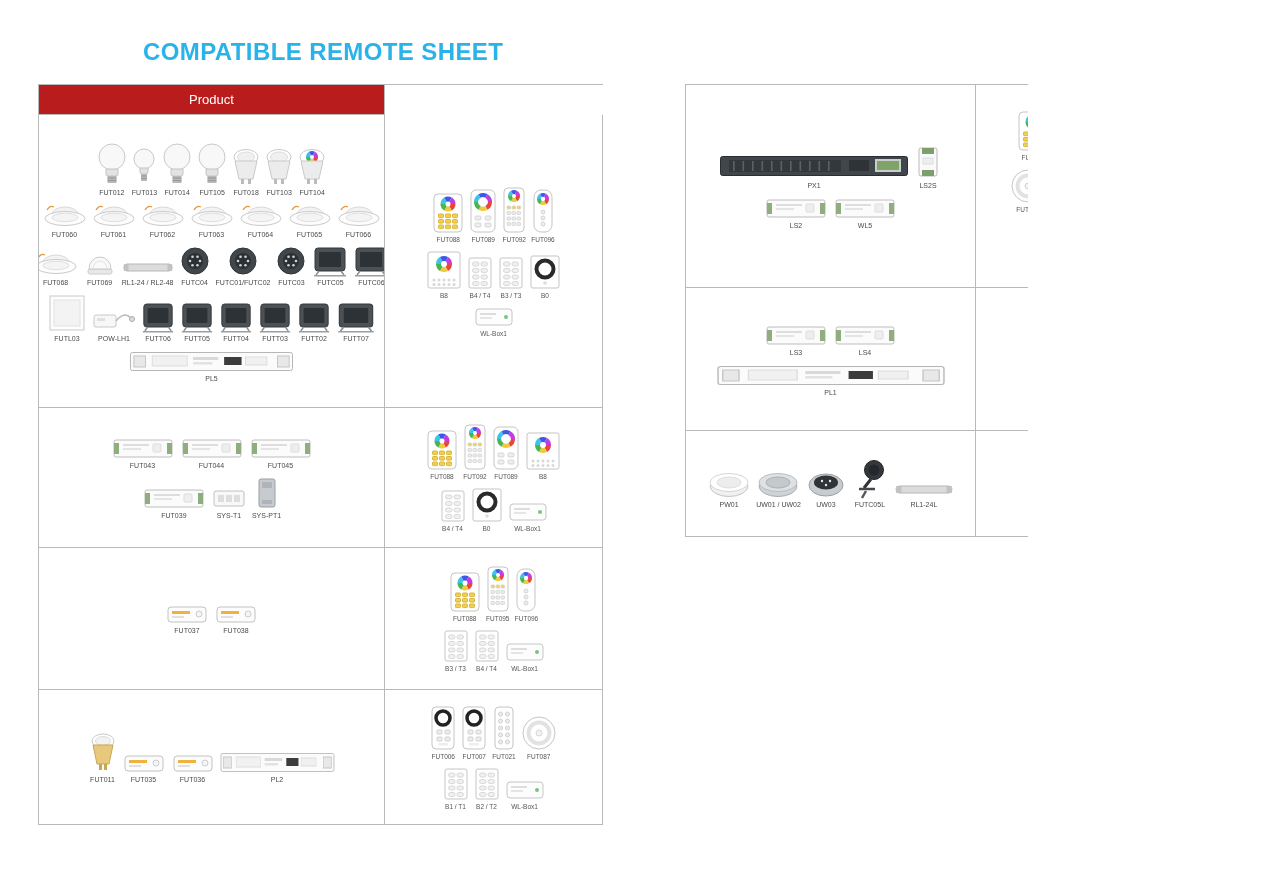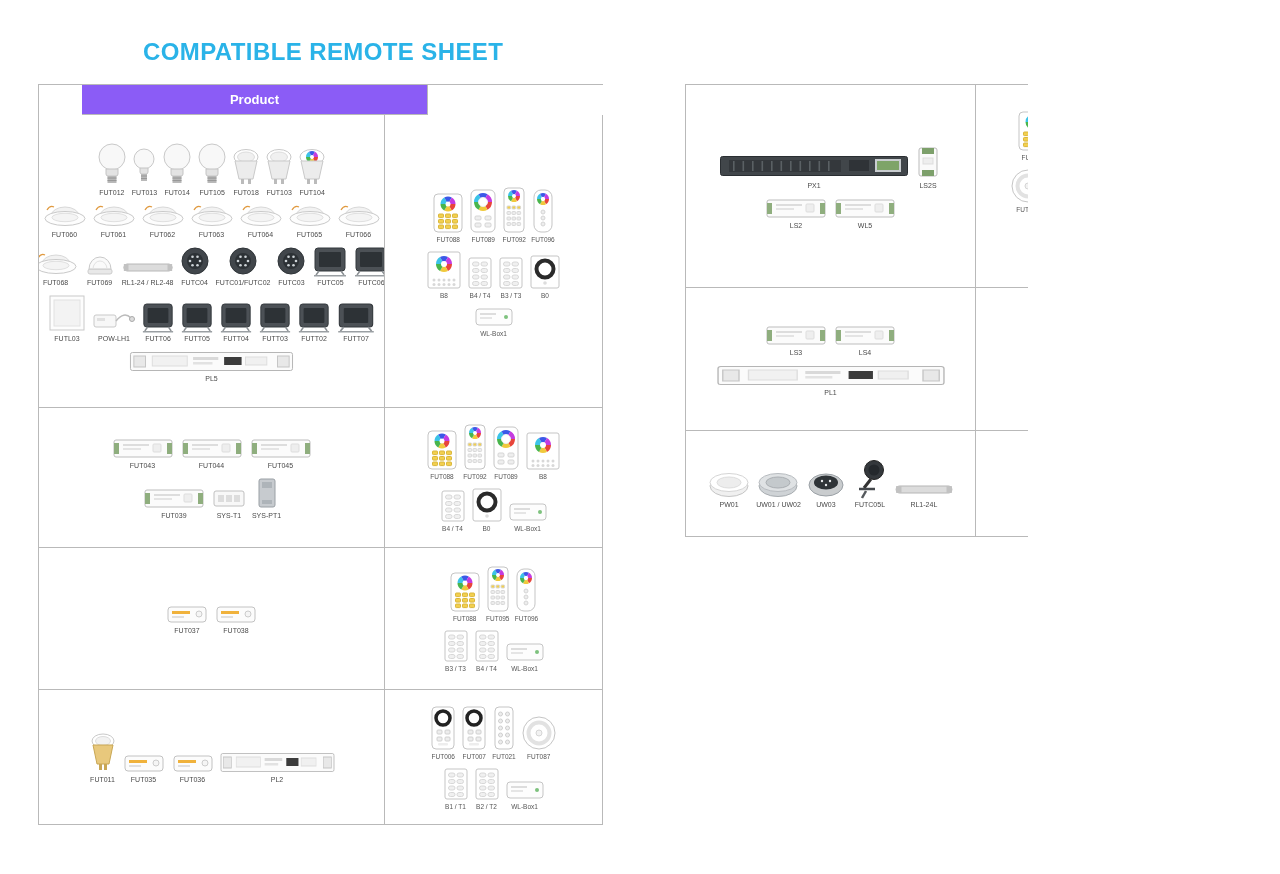--- a/index.html
+++ b/index.html
@@ -4,23 +4,23 @@
 <style>
   html,body{margin:0;padding:0;background:#fff;}
   .page{position:relative;width:1028px;height:874px;background:#ffffff;overflow:hidden;
         font-family:"Liberation Sans",sans-serif;}
   .title{position:absolute;left:143px;top:38px;margin:0;font-size:24px;font-weight:bold;
          color:#2ab3e8;letter-spacing:.4px;}
   .table{position:absolute;border-left:1px solid #b9b9b9;border-top:1px solid #b9b9b9;background:#fff;}
   .left-table{left:38px;top:84px;width:564px;}
   .right-table{left:685px;top:84px;width:556px;}
   .thead{display:flex;}
-  .th{height:30px;background:#8b5cf6;color:#fff;font-weight:bold;font-size:13px;
+  .th{height:30px;background:#b91c1c;color:#fff;font-weight:normal;font-size:13px;
       display:flex;align-items:center;justify-content:center;
-      border-right:1px solid #b9b9b9;border-bottom:1px solid #b9b9b9;box-sizing:border-box;margin-left:43px;}
+      border-right:1px solid #b9b9b9;border-bottom:1px solid #b9b9b9;box-sizing:border-box;}
   .left-table .col1{width:346px;}
   .left-table .col2{width:218px;}
   .right-table .col1{width:290px;}
   .right-table .col2{width:266px;}
   .trow{display:flex;}
   .tcell{border-right:1px solid #b9b9b9;border-bottom:1px solid #b9b9b9;box-sizing:border-box;
          display:flex;flex-direction:column;align-items:center;justify-content:center;
          gap:7px;padding:4px 2px;overflow:hidden;}
   .lr1{height:293px;} .lr2{height:140px;} .lr3{height:142px;} .lr4{height:135px;}
   .rr1{height:203px;} .rr2{height:143px;} .rr3{height:106px;}

